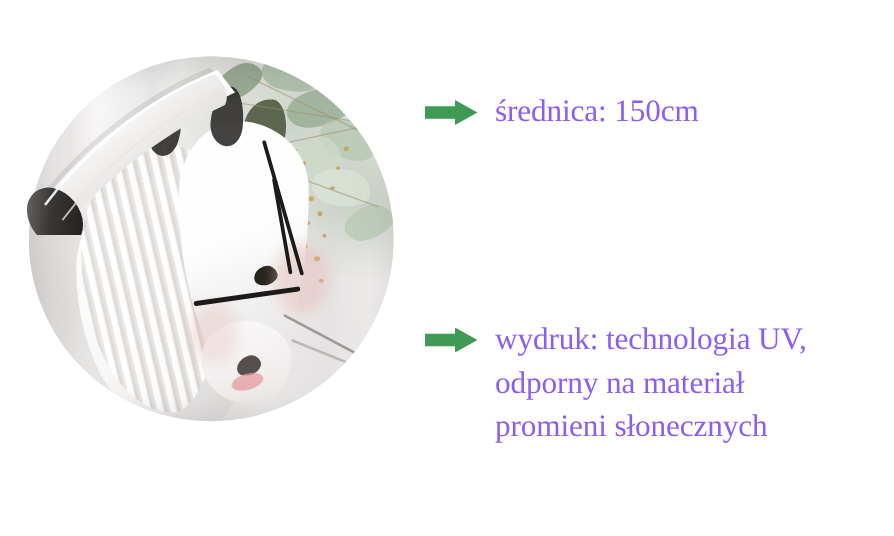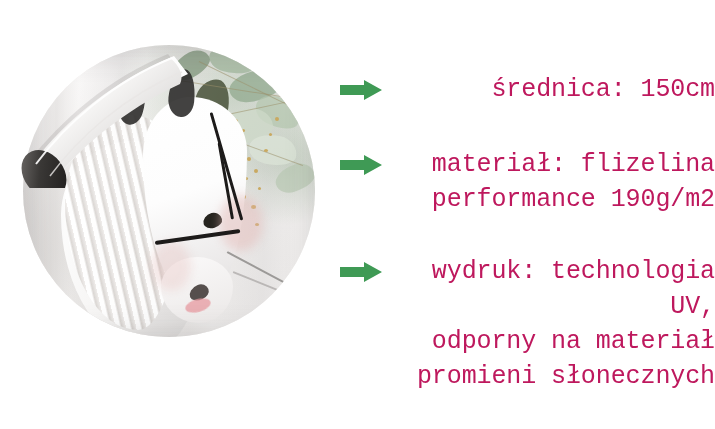--- a/index.html
+++ b/index.html
@@ -203,27 +203,26 @@
   }
   .spec-arrow {
     flex: 0 0 auto;
     width: 42px;
     height: 20px;
     margin-top: 8px;
     margin-right: 14px;
   }
   .spec-text {
     flex: 1 1 auto;
-    font-family: Liberation Mono, monospace;
+    font-family: Liberation Serif, serif;
     font-size: 25px;
     line-height: 35px;
-    color: #be185d;
+    color: #8b5cf6;
     white-space: pre-line;
     letter-spacing: -0.1px;
-    text-align: right;
   }
 </style>
 </head>
 <body>
 
 <div id="stage">
 
   <div id="product-mockup">
 
     <div id="decal-circle">
@@ -338,27 +337,20 @@
 
   <div id="spec-list">
 
     <div class="spec-row" style="top:72px;">
       <svg class="spec-arrow" viewBox="0 0 42 20">
         <path d="M0,5 L24,5 L24,0 L42,10 L24,20 L24,15 L0,15 Z" fill="#3f9a55"></path>
       </svg>
       <div class="spec-text">średnica: 150cm</div>
     </div>
 
-    <div class="spec-row" style="top:147px;">
-      <svg class="spec-arrow" viewBox="0 0 42 20">
-        <path d="M0,5 L24,5 L24,0 L42,10 L24,20 L24,15 L0,15 Z" fill="#3f9a55"></path>
-      </svg>
-      <div class="spec-text">materiał: flizelina
-performance 190g/m2</div>
-    </div>
 
     <div class="spec-row" style="top:254px;">
       <svg class="spec-arrow" viewBox="0 0 42 20">
         <path d="M0,5 L24,5 L24,0 L42,10 L24,20 L24,15 L0,15 Z" fill="#3f9a55"></path>
       </svg>
       <div class="spec-text">wydruk: technologia UV,
 odporny na materiał
 promieni słonecznych</div>
     </div>
 

